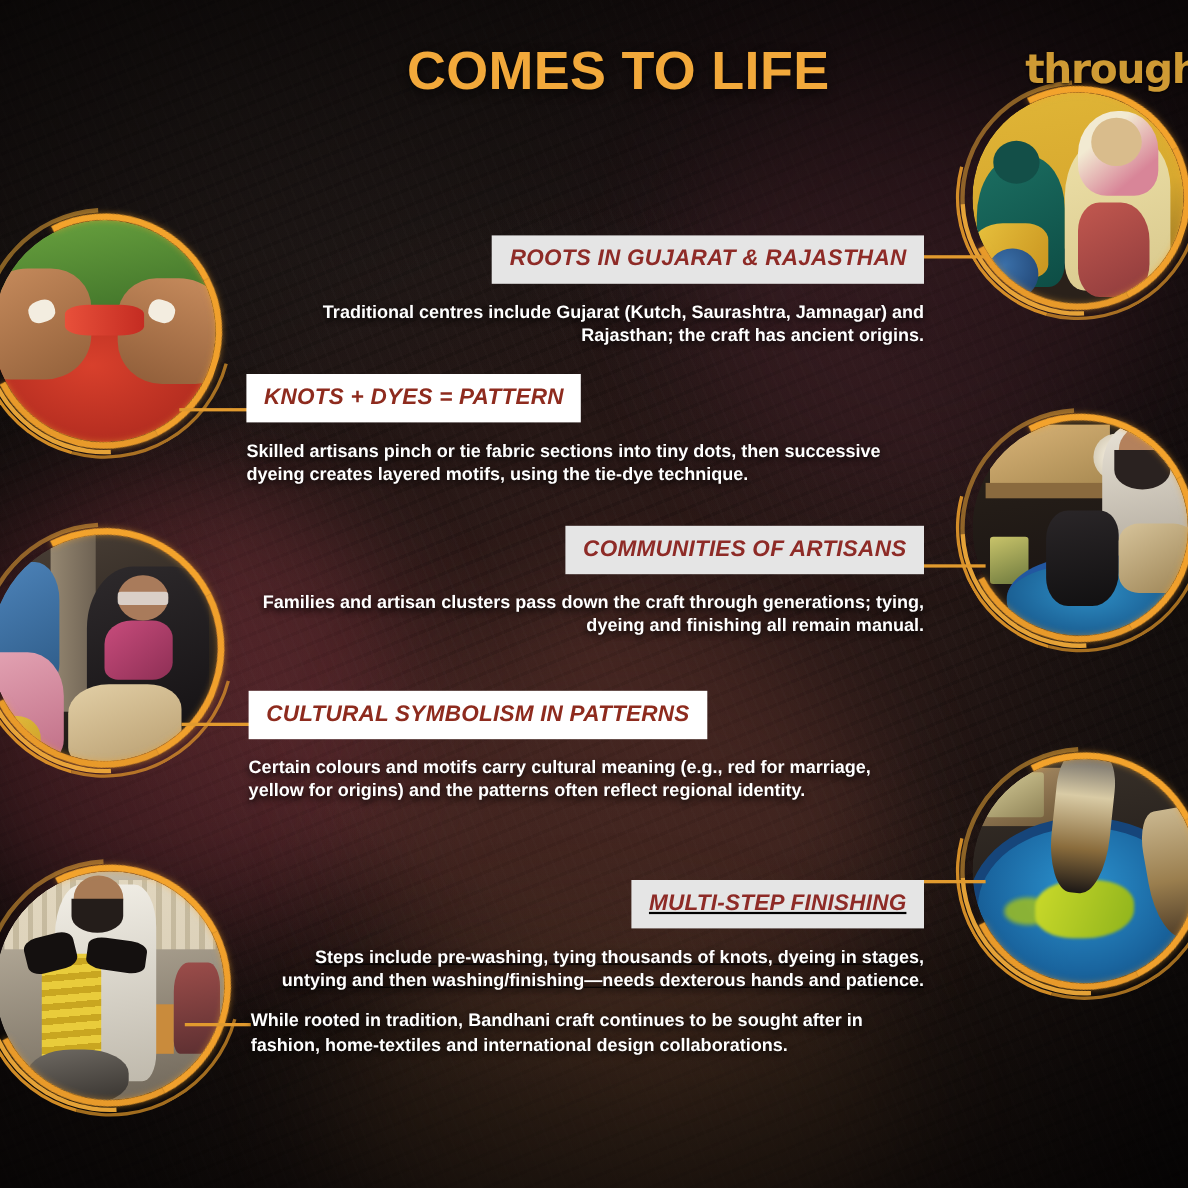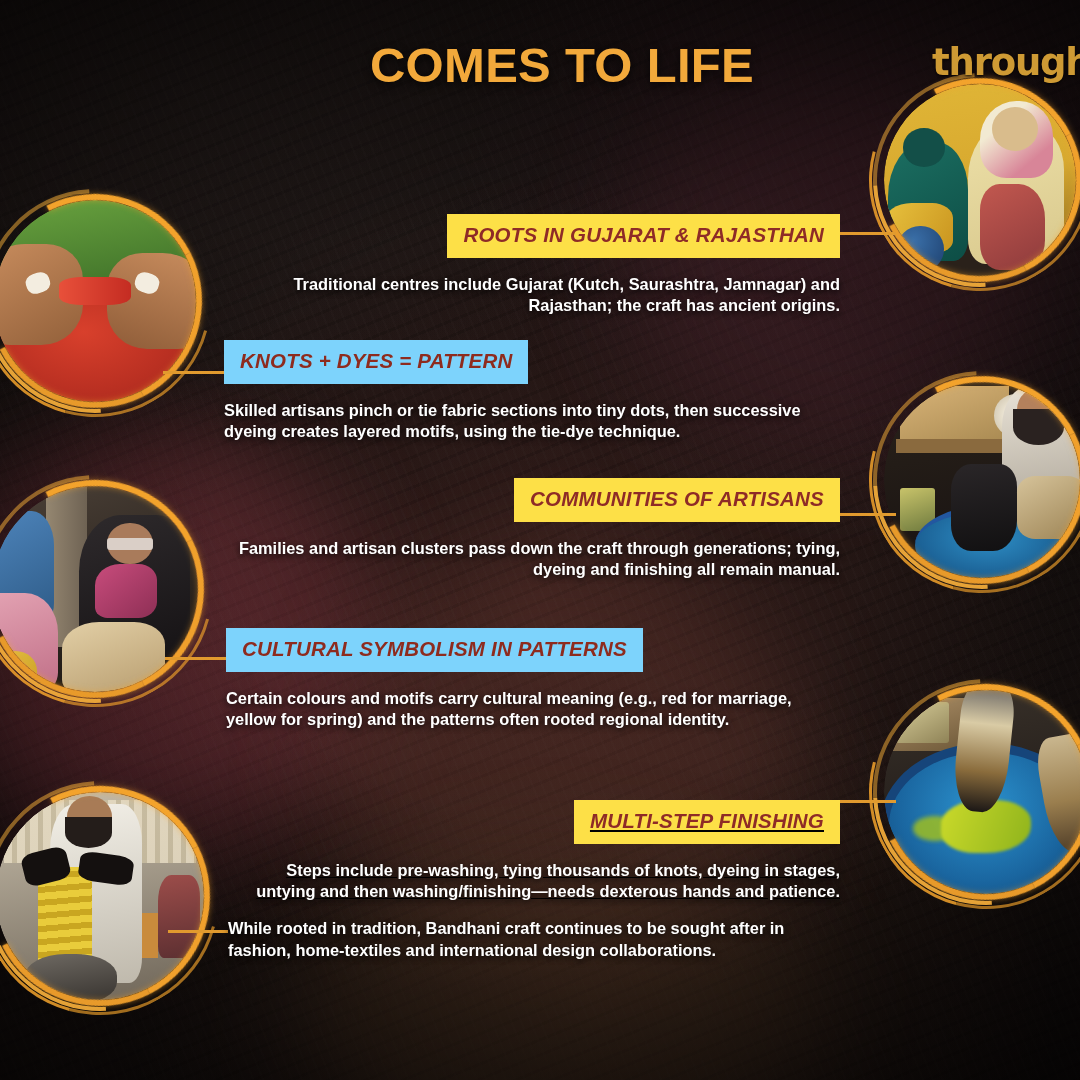--- a/index.html
+++ b/index.html
@@ -216,22 +216,22 @@
   .tag {
     display: inline-block;
     font-weight: 800;
     font-style: italic;
     font-size: 20.5px;
     letter-spacing: .2px;
     line-height: 1;
     padding: 11px 16px 12px 16px;
     white-space: nowrap;
   }
-  .tag.cream { background: #fde047; color: #8E2B27; }
-  .tag.amber { background: #7dd3fc; color: #8E2B1E; }
+  .tag.cream { background: #e5e5e5; color: #8E2B27; }
+  .tag.amber { background: #ffffff; color: #8E2B1E; }
 
   .body {
     color: #FFFFFF;
     font-weight: 700;
     font-size: 16.4px;
     line-height: 1.33;
     text-shadow: 0 2px 6px rgba(0,0,0,.85);
     margin-top: 16px;
   }
   .ta-r { text-align: right; }
@@ -403,21 +403,21 @@
     <div class="al-r">
       <div class="tag cream">COMMUNITIES OF ARTISANS</div>
     </div>
     <div class="body ta-r">Families and artisan clusters pass down the craft through generations; tying, dyeing and finishing all remain manual.</div>
   </div>
 
   <div class="block" style="left:226px;top:628px;width:606px;">
     <div>
       <div class="tag amber">CULTURAL SYMBOLISM IN PATTERNS</div>
     </div>
-    <div class="body ta-l">Certain colours and motifs carry cultural meaning (e.g., red for marriage, yellow for spring) and the patterns often rooted regional identity.</div>
+    <div class="body ta-l">Certain colours and motifs carry cultural meaning (e.g., red for marriage, yellow for origins) and the patterns often reflect regional identity.</div>
   </div>
 
   <div class="block" style="left:234px;top:800px;width:606px;text-decoration:underline;">
     <div class="al-r">
       <div class="tag cream">MULTI-STEP FINISHING</div>
     </div>
     <div class="body ta-r">Steps include pre-washing, tying thousands of knots, dyeing in stages, untying and then washing/finishing—needs dexterous hands and patience.</div>
   </div>
 
   <div class="block" style="left:228px;top:902px;width:600px;">

